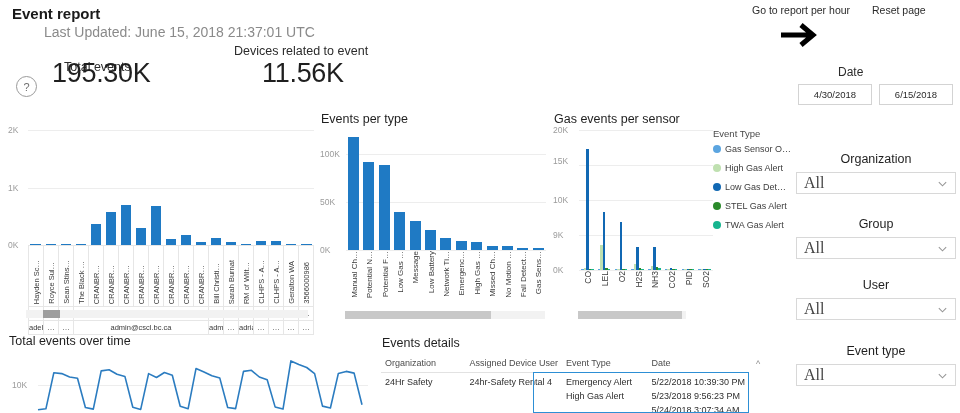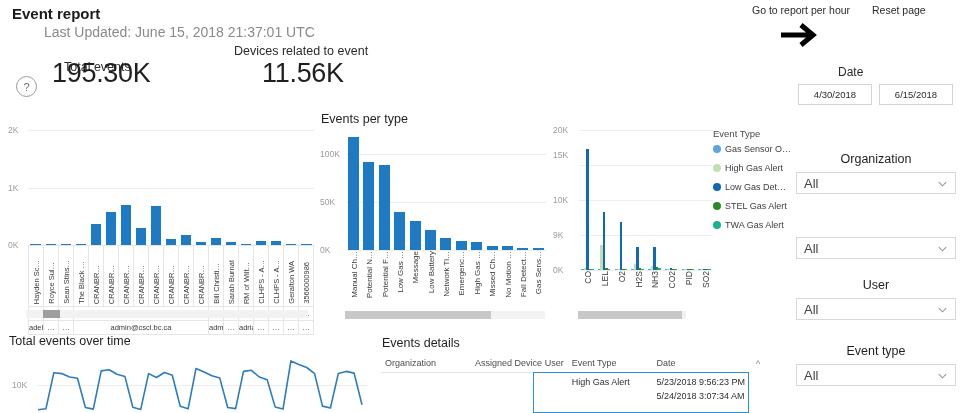--- a/index.html
+++ b/index.html
@@ -23,21 +23,21 @@
   .arrow-icon{position:absolute;left:779px;top:22px;}
 
   .date-label{position:absolute;left:838px;top:65px;font-size:12px;color:#2b2b2b;}
   .date-box{position:absolute;top:84px;height:19px;border:1px solid #d3d3d3;background:#fff;
     font-size:9.5px;color:#2b2b2b;display:flex;align-items:center;justify-content:center;}
 
   
   .slicer-label{position:absolute;font-size:12.5px;color:#1f1f1f;text-align:center;width:160px;left:796px;}
   .slicer-box{position:absolute;left:796px;width:160px;height:22px;border:1px solid #d8d8d8;background:#fff;
     display:flex;align-items:center;box-sizing:border-box;padding:0 7px;}
-  .slicer-box span{font-size:13px;color:#444;flex:1;}
+  .slicer-box span{font-size:16px;color:#444;flex:1;font-family:Liberation Serif, serif;}
   .chev{width:11px;height:11px;opacity:.62;}
 
   
   .vis{position:absolute;}
   .vis-title{font-size:12.5px;color:#1f1f1f;margin:0 0 2px 1px;}
 
   .axis-lbl{position:absolute;font-size:8.5px;color:#9b9b9b;}
   .gridline{position:absolute;height:1px;background:#ededed;}
 
   .bar{position:absolute;bottom:0;background:#1f7ac4;}
@@ -100,20 +100,21 @@
   <div class="date-box" style="left:879px;width:72px;">6/15/2018</div>
 
   <div class="slicer-label" style="top:152px;">Organization</div>
   <div class="slicer-box" style="top:172px;">
     <span>All</span>
     <svg class="chev" viewBox="0 0 12 12">
         <path d="M2 4.5 L6 8.5 L10 4.5" stroke="#555" stroke-width="1.1" fill="none"></path>
       </svg>
   </div>
 
+  <div class="slicer-label" style="top:217px;">Group</div>
   <div class="slicer-box" style="top:237px;">
     <span>All</span>
     <svg class="chev" viewBox="0 0 12 12">
         <path d="M2 4.5 L6 8.5 L10 4.5" stroke="#555" stroke-width="1.1" fill="none"></path>
       </svg>
   </div>
 
   <div class="slicer-label" style="top:278px;">User</div>
   <div class="slicer-box" style="top:298px;">
     <span>All</span>
@@ -291,29 +292,30 @@
         <span class="rotlbl" style="left:183.5px;top:1px;">No Motion …</span>
         <span class="rotlbl" style="left:198.9px;top:1px;">Fall Detect…</span>
         <span class="rotlbl" style="left:214.3px;top:1px;">Gas Sens…</span>
       </div>
   </div>
   <div class="scroll-track" style="left:345px;top:311px;width:200px;">
     <div class="scroll-thumb" id="ept-thumb" style="left: 0%; width: 73%;"></div>
   </div>
 
   <div class="vis" style="left:553px;top:112px;width:240px;height:200px;">
+    <div class="vis-title">Gas events per sensor</div>
     <div id="gas-plot" style="position:absolute;left:0;top:18px;width:160px;height:140px;">
         <div class="gridline" style="left:26px;top:140.0px;width:134px;"></div>
         <div class="axis-lbl" style="left:0;top:135.0px;">0K</div>
         <div class="gridline" style="left:26px;top:105.0px;width:134px;"></div>
         <div class="axis-lbl" style="left:0;top:100.0px;">9K</div>
         <div class="gridline" style="left:26px;top:70.0px;width:134px;"></div>
         <div class="axis-lbl" style="left:0;top:65.0px;">10K</div>
         <div class="gridline" style="left:26px;top:35.0px;width:134px;"></div>
-        <div class="axis-lbl" style="left:0;top:20px;">15K</div>
+        <div class="axis-lbl" style="left:0;top:26px;">15K</div>
         <div class="gridline" style="left:26px;top:0.0px;width:134px;"></div>
         <div class="axis-lbl" style="left:0;top:-5.0px;">20K</div>
         <div class="bar" style="left:28.2px;width:2.5px;height:0.8px;background:#5ba5e0;"></div>
         <div class="bar" style="left:44.9px;width:2.5px;height:0.8px;background:#5ba5e0;"></div>
         <div class="bar" style="left:61.7px;width:2.5px;height:0.8px;background:#5ba5e0;"></div>
         <div class="bar" style="left:78.4px;width:2.5px;height:0.8px;background:#5ba5e0;"></div>
         <div class="bar" style="left:95.2px;width:2.5px;height:0.8px;background:#5ba5e0;"></div>
         <div class="bar" style="left:111.9px;width:2.5px;height:0.8px;background:#5ba5e0;"></div>
         <div class="bar" style="left:128.7px;width:2.5px;height:0.8px;background:#5ba5e0;"></div>
         <div class="bar" style="left:145.4px;width:2.5px;height:0.8px;background:#5ba5e0;"></div>
@@ -405,20 +407,26 @@
       <thead>
           <tr>
         <th style="width:104px;">Organization</th>
         <th style="width:84px;">Assigned Device User</th>
         <th style="width:90px;">Event Type</th>
         <th>Date</th>
       </tr>
         </thead>
       <tbody id="details-body">
           <tr>
+            <td>24Hr Safety</td>
+            <td>24hr-Safety Rental 4</td>
+            <td>Emergency Alert</td>
+            <td>5/22/2018 10:39:30 PM</td>
+          </tr>
+          <tr>
             <td></td>
             <td></td>
             <td>High Gas Alert</td>
             <td>5/23/2018 9:56:23 PM</td>
           </tr>
           <tr>
             <td></td>
             <td></td>
             <td></td>
             <td>5/24/2018 3:07:34 AM</td>

